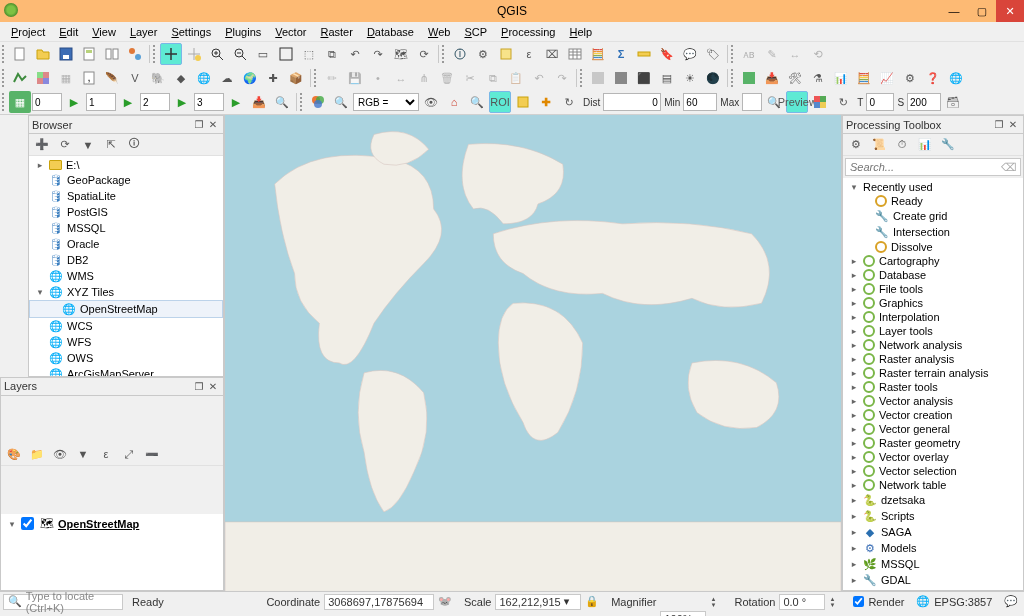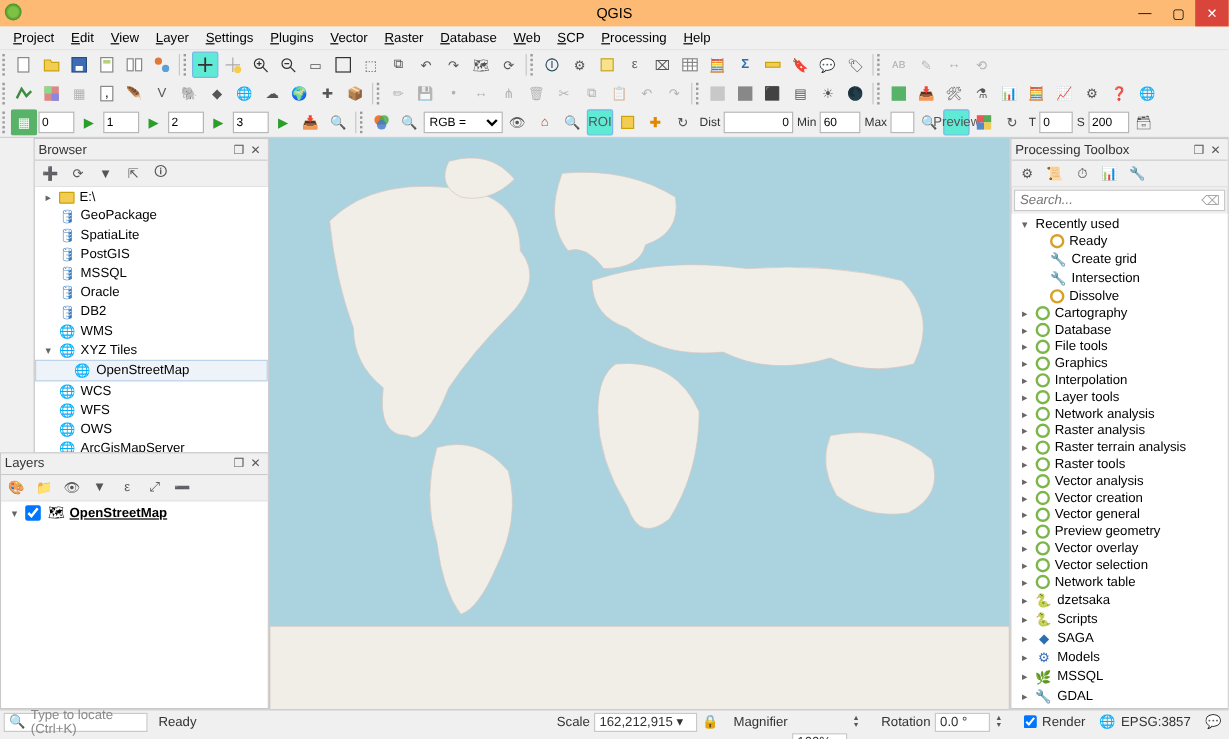--- a/index.html
+++ b/index.html
@@ -463,21 +463,21 @@
             </div>
             <div class="tree-item ">
               <span class="tw"></span>
               <span class="ticon globe">🌐</span>
               <span>ArcGisMapServer</span>
             </div>
           </div>
       </div>
     </div>
 
-    <div class="panel layers" style="flex:1;">
+    <div class="panel layers" style="flex:1;gap:48px;">
       <div class="panel-header">
         <span>Layers</span>
         <span class="spacer"></span>
         <span class="pbtn">❐</span>
         <span class="pbtn">✕</span>
       </div>
       <div class="panel-toolbar">
         <div class="tb-btn">🎨</div>
         <div class="tb-btn">📁</div>
         <div class="tb-btn">👁</div>
@@ -622,21 +622,21 @@
               <span>Vector creation</span>
             </div>
             <div class="tree-item ">
               <span class="tw">▸</span>
               <span class="ticon dot-g"></span>
               <span>Vector general</span>
             </div>
             <div class="tree-item ">
               <span class="tw">▸</span>
               <span class="ticon dot-g"></span>
-              <span>Preview geometry</span>
+              <span>Raster geometry</span>
             </div>
             <div class="tree-item ">
               <span class="tw">▸</span>
               <span class="ticon dot-g"></span>
               <span>Vector overlay</span>
             </div>
             <div class="tree-item ">
               <span class="tw">▸</span>
               <span class="ticon dot-g"></span>
               <span>Vector selection</span>
@@ -684,20 +684,27 @@
 
 <div class="statusbar">
   <div class="locator">
     <span>🔍</span>
     <span style="">Type to locate (Ctrl+K)</span>
   </div>
   <div class="seg">
       <span>Ready</span>
     </div>
   <span class="spacer"></span>
+  <div class="seg">
+      <span>Coordinate</span>
+    <span class="field" style="width:110px;">
+        <span>3068697,17875694</span>
+      </span>
+    <span>🐭</span>
+  </div>
   <div class="seg">
       <span>Scale</span>
     <span class="field" style="width:86px;"><span>162,212,915</span>&nbsp;▾</span>
     <span>🔒</span>
   </div>
   <div class="seg">
       <span>Magnifier</span>
     <span class="field" style="width:46px;margin-top:34px;">
         <span>100%</span>
       </span>

